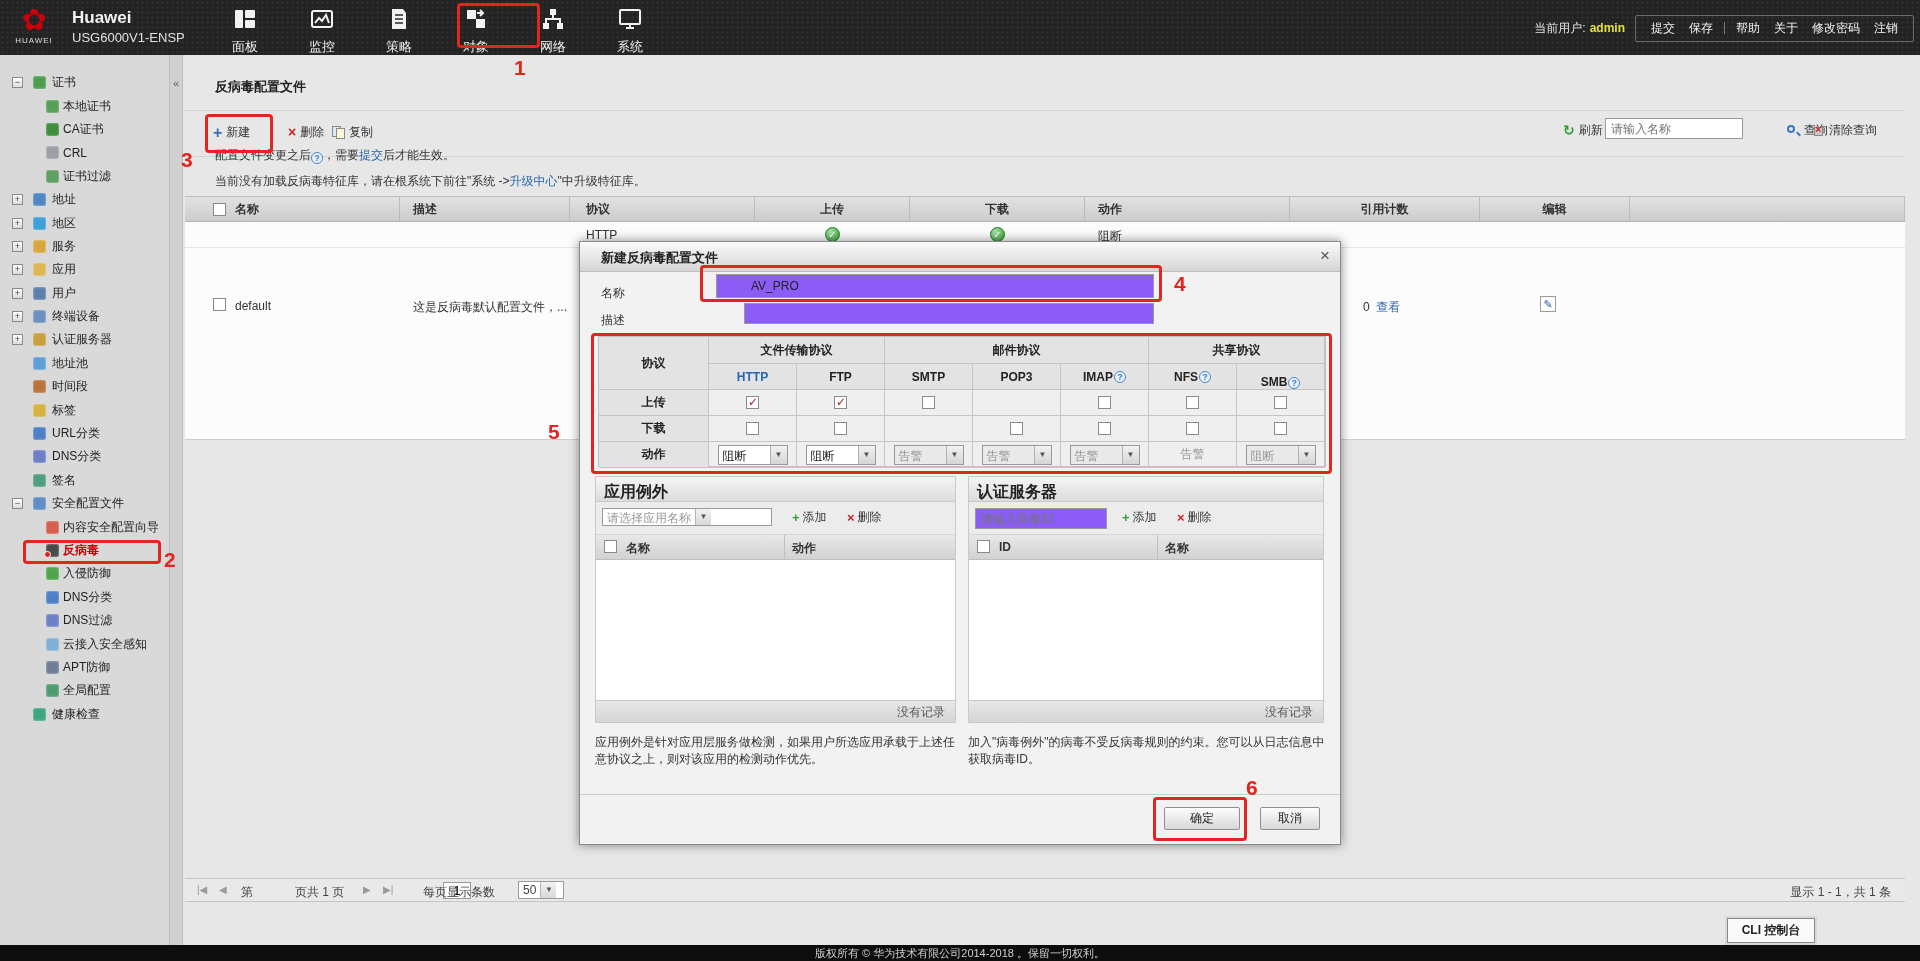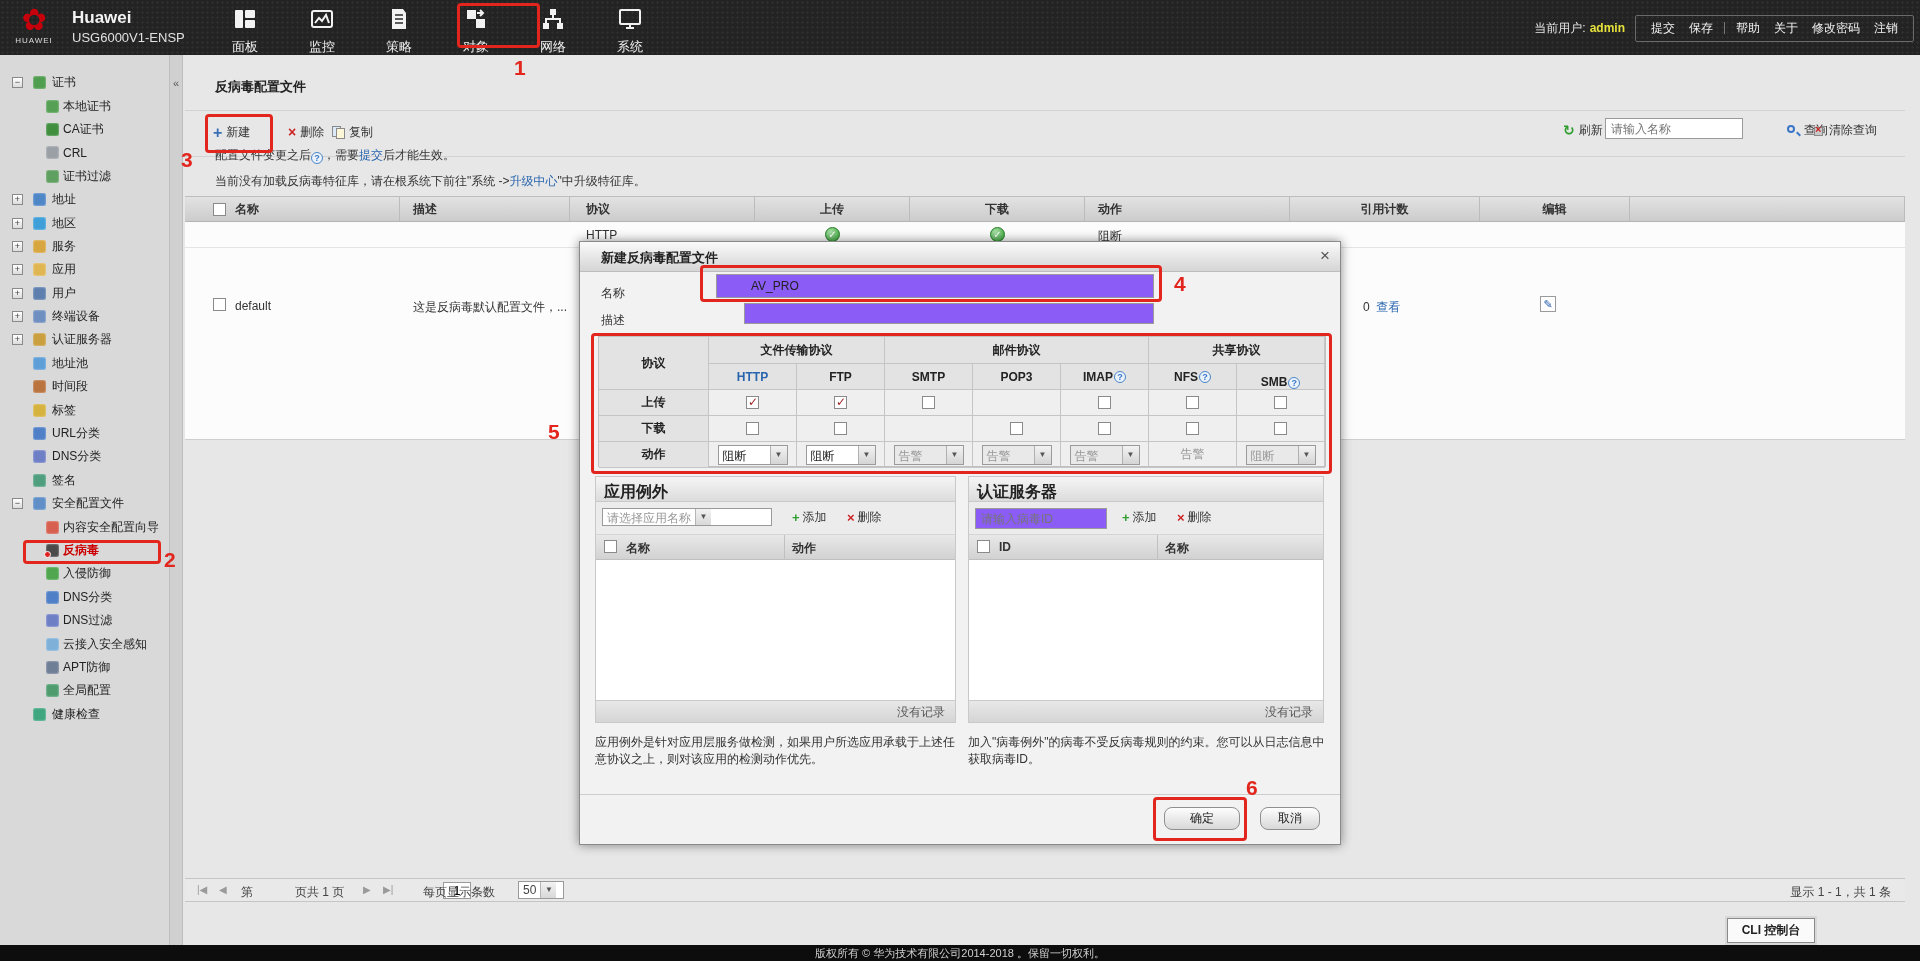--- a/index.html
+++ b/index.html
@@ -98,21 +98,21 @@
   .exc{position:absolute;top:234px;border:1px solid #c9c9c9;background:#fff;}
   .exc-head{height:25px;background:linear-gradient(#f5f5f5,#dcdcdc);border-bottom:1px solid #c9c9c9;font-size:16px;font-weight:bold;color:#222;padding:5px 0 0 8px;font-family:Liberation Serif, serif;}
   .exc-ctrl{position:relative;height:33px;background:#ececec;border-bottom:1px solid #d5d5d5;}
   .exc-thead{height:25px;background:linear-gradient(#e8e8e8,#d2d2d2);border-bottom:1px solid #c0c0c0;position:relative;font-size:12px;font-weight:bold;color:#333;}
   .exc-body{height:140px;background:#fff;}
   .exc-empty{height:22px;background:linear-gradient(#e8e8e8,#d5d5d5);border-top:1px solid #c9c9c9;font-size:12px;color:#555;text-align:right;padding:3px 10px 0 0;}
   .exc-btn{position:absolute;top:7px;display:flex;align-items:center;font-size:12px;color:#333;cursor:pointer;}
   .exc-btn .gi{color:#2f9e2f;font-weight:bold;margin-right:3px;font-size:13px;}
   .exc-btn .ri{color:#c22;font-weight:bold;margin-right:3px;font-size:13px;}
   .dlg-note{position:absolute;top:492px;font-size:12px;color:#333;line-height:17px;}
-  .dlg-btn{position:absolute;top:565px;height:23px;background:linear-gradient(#fdfdfd,#d8d8d8);border:1px solid #8f8f8f;border-radius:8px;font-size:12px;color:#222;text-align:center;line-height:21px;cursor:pointer;}
+  .dlg-btn{position:absolute;top:565px;height:23px;background:linear-gradient(#fdfdfd,#d8d8d8);border:1px solid #8f8f8f;border-radius:2px;font-size:12px;color:#222;text-align:center;line-height:21px;cursor:pointer;}
   
   .ann-box{position:absolute;border:3px solid var(--ann-red);border-radius:4px;pointer-events:none;z-index:50;}
   .ann-num{position:absolute;color:var(--ann-red);font-size:21px;font-weight:bold;z-index:50;pointer-events:none;}
   
   .mi svg{width:26px;height:26px;}
 </style>
 </head>
 <body>
 
 <div id="screen">

